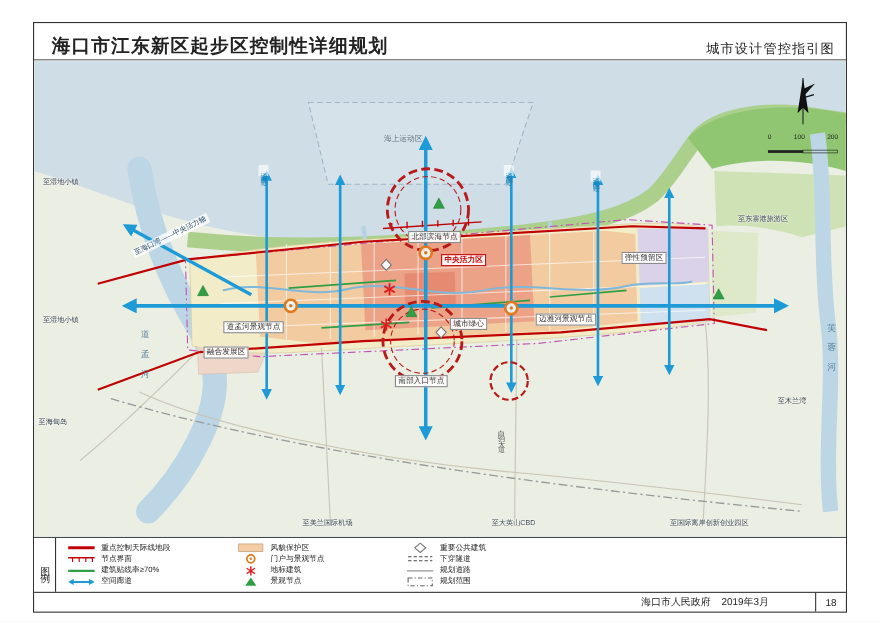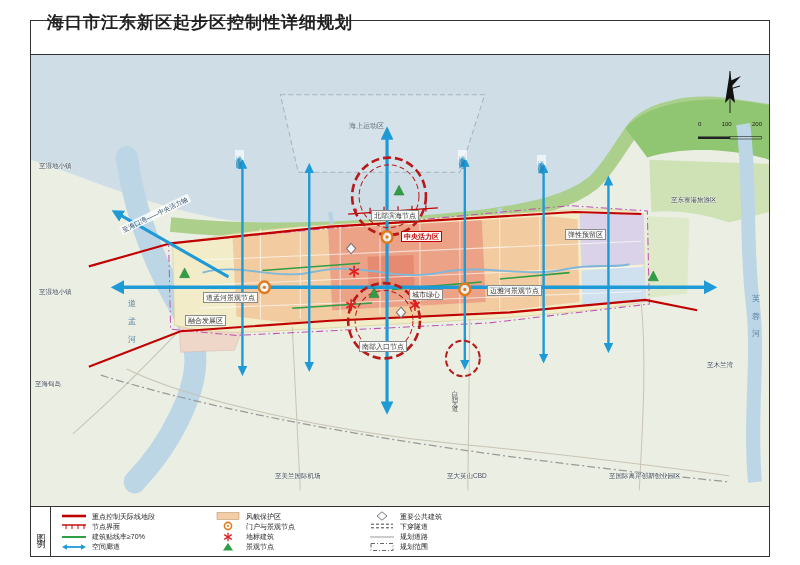--- a/index.html
+++ b/index.html
@@ -2,21 +2,21 @@
 <html><head>
 <meta charset="utf-8">
 <style>
   html,body{margin:0;padding:0;background:#fff;}
   .page{position:relative;width:800px;height:565px;background:#ffffff;overflow:hidden;
         font-family:"Liberation Sans","DejaVu Sans",sans-serif;color:#222;}
   .frame{position:absolute;left:30px;top:20px;width:740px;height:537px;border:1px solid #333;
          box-sizing:border-box;display:flex;flex-direction:column;background:#fff;}
   
   .hdr{height:34px;border-bottom:1.5px solid #333;display:flex;align-items:flex-end;
-       justify-content:space-between;padding:0 10px 20px 16px;box-sizing:border-box;flex:0 0 auto;}
+       justify-content:space-between;padding:0 10px 1px 16px;box-sizing:border-box;flex:0 0 auto;}
   .title{font-size:17px;font-weight:bold;font-family:"Liberation Serif","DejaVu Serif",serif;letter-spacing:1px;}
   .subtitle{font-size:12px;letter-spacing:1px;}
   
   .map{position:relative;flex:1 1 auto;overflow:hidden;background:#eef1ec;}
   .mapsvg{position:absolute;left:0;top:0;width:100%;height:100%;}
   .ml{position:absolute;font-size:7px;line-height:9px;white-space:nowrap;color:#333;z-index:5;}
   .ml.box{background:rgba(255,255,255,.92);border:1px solid #8a8a8a;padding:0 2px;}
   .ml.red{border-color:#c00000;color:#c00000;font-weight:bold;}
   .ml.dir{color:#3c4650;text-shadow:0 0 2px #fff,0 0 2px #fff;font-size:6.5px;}
   .ml.vert{writing-mode:vertical-rl;}
@@ -45,20 +45,21 @@
            justify-content:center;font-size:9px;box-sizing:border-box;}
 </style>
 </head>
 <body>
 
 <div class="page">
   <div class="frame">
 
     <div class="hdr">
       <div class="title">海口市江东新区起步区控制性详细规划</div>
+      <div class="subtitle">城市设计管控指引图</div>
     </div>
 
     <div class="map">
       <svg class="mapsvg" viewBox="0 0 740 431" preserveAspectRatio="none">
         <defs>
           <marker id="mB" viewBox="0 0 10 10" refX="7" refY="5" markerWidth="4" markerHeight="4" orient="auto-start-reverse">
             <path d="M0,0L10,5L0,10Z" fill="#1e9ad6"></path>
           </marker>
           <g id="star" stroke="#e02020" stroke-width="1.7">
             <line x1="0" y1="-5.5" x2="0" y2="5.5"></line>
@@ -317,15 +318,20 @@
           <div class="litem">
             <svg class="lic" viewBox="0 0 26 10">
                 <rect x="2" y="1.5" width="22" height="7" fill="none" stroke="#666" stroke-width="1" stroke-dasharray="4 2 1 2"></rect>
               </svg>
             <span>规划范围</span>
           </div>
         </div>
       </div>
     </div>
 
+    <div class="ftr">
+      <span class="pub">海口市人民政府</span>
+      <span class="date">2019年3月</span>
+      <span class="pagebox">18</span>
+    </div>
 
   </div>
 </div>
 
 </body></html>

